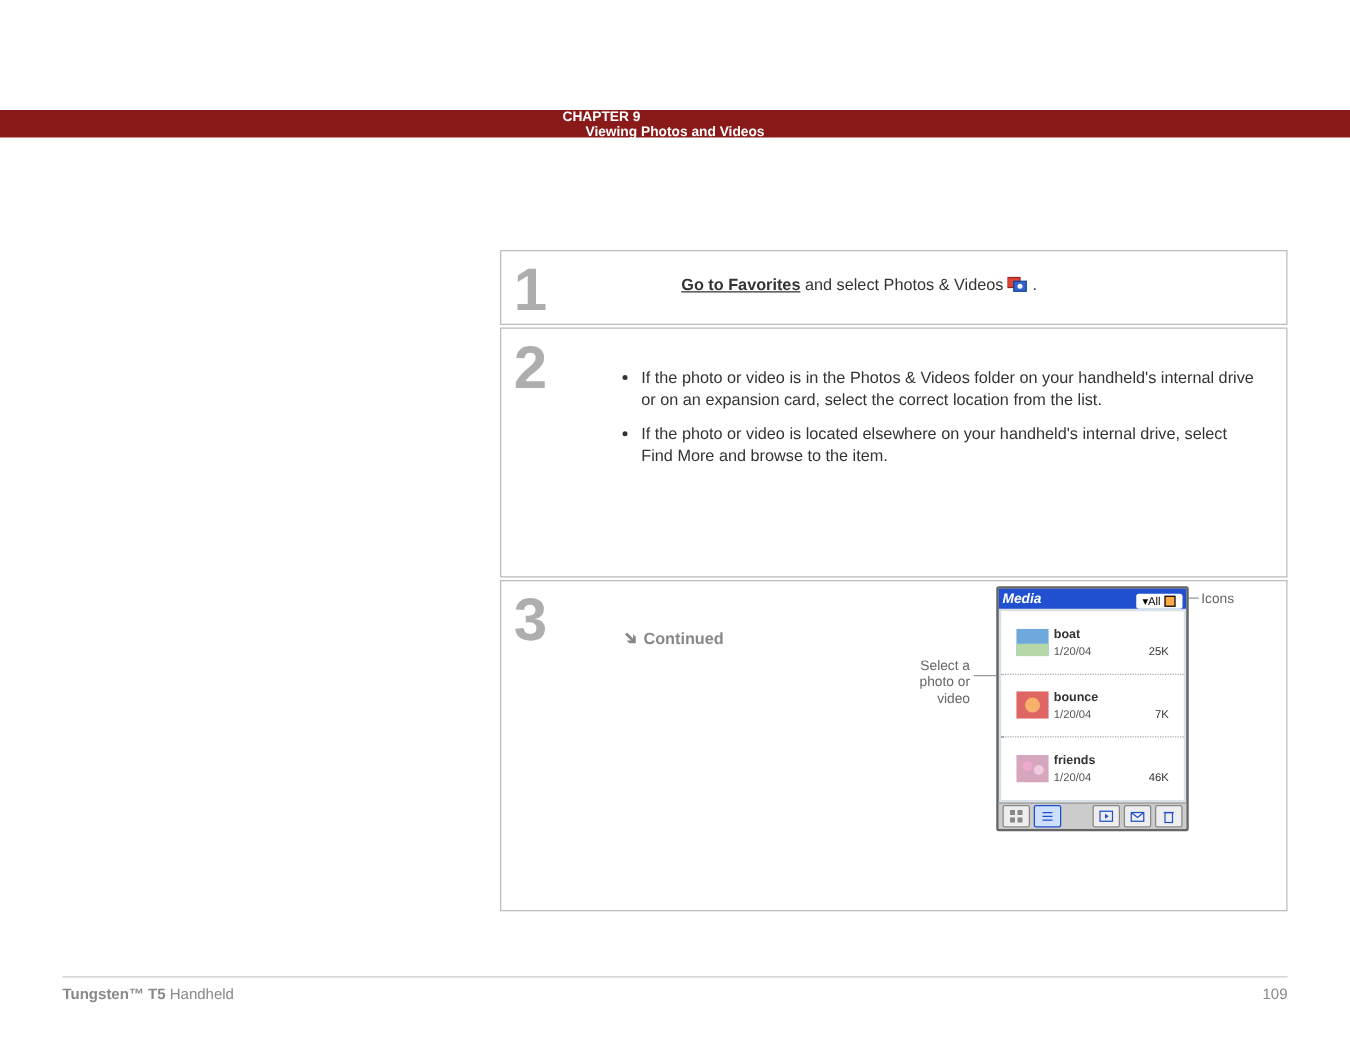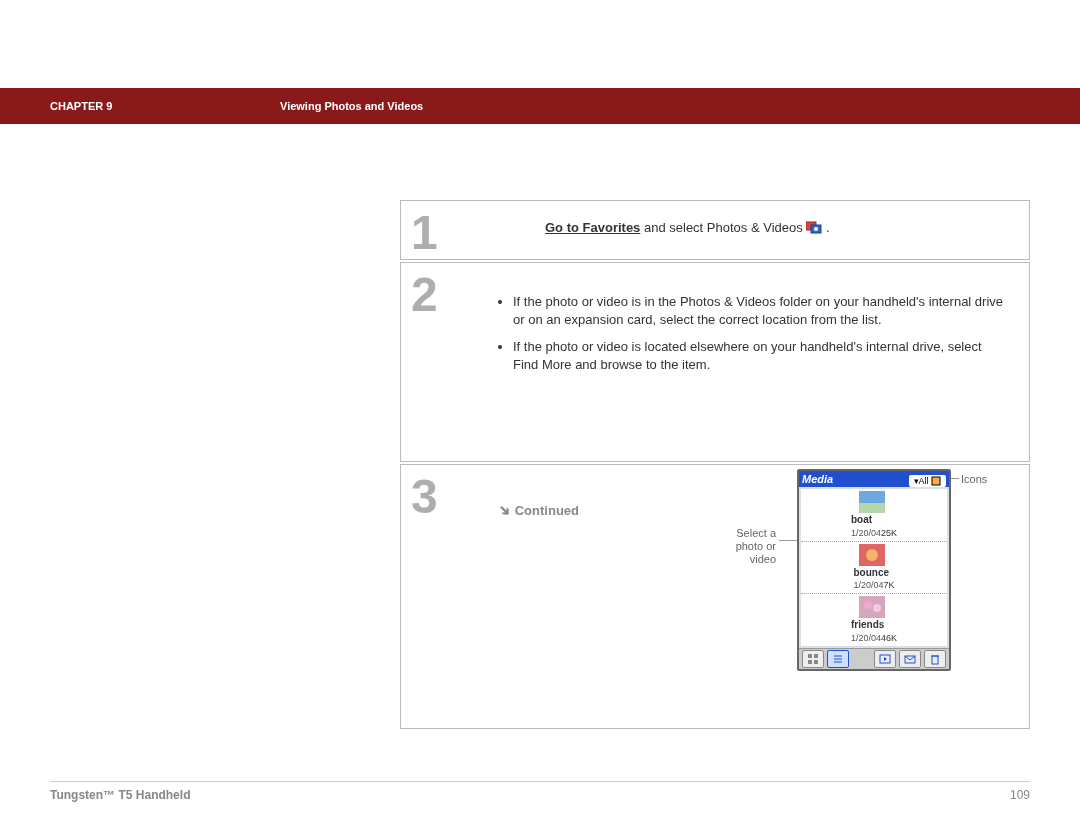--- a/index.html
+++ b/index.html
@@ -15,27 +15,28 @@
   .page {
     width: 1080px;
     height: 834px;
     position: relative;
   }
   .header-bar {
     position: absolute;
     top: 88px;
     left: 0;
     right: 0;
-    height: 36px;
+    height: 22px;
     background: #8a1a1a;
     display: flex;
     align-items: center;
     color: #fff;
     font-size: 11px;
     font-weight: bold;
+    flex-direction: column;
   }
   .header-bar .chapter {
     margin-left: 50px;
     width: 230px;
   }
   .header-bar .section {
   }
   .section-title {
     position: absolute;
     top: 170px;
@@ -162,23 +163,22 @@
     align-items: center;
     height: 12px;
   }
   .dev-list {
     background: #fff;
     margin: 2px;
   }
   .dev-row {
     display: flex;
     align-items: center;
-    padding: 2px;
+    padding: 12px;
     border-bottom: 1px dotted #aaa;
-    flex-direction: column;
   }
   .dev-thumb {
     width: 26px;
     height: 22px;
     flex: none;
     margin-right: 4px;
   }
   .dev-info {
     flex: 1;
     display: flex;
@@ -234,21 +234,21 @@
     padding-top: 6px;
     display: flex;
     justify-content: space-between;
     font-size: 12px;
     color: #888;
   }
   .footer .product {
     font-weight: bold;
     color: #888;
   }
-  .footer .product .light { font-weight: bold; text-align: center; }
+  .footer .product .light { font-weight: normal; text-align: center; }
 </style>
 </head>
 <body>
 
 <div class="page">
 
   <div class="header-bar">
     <div class="chapter">CHAPTER 9</div>
     <div class="section">Viewing Photos and Videos</div>
   </div>

